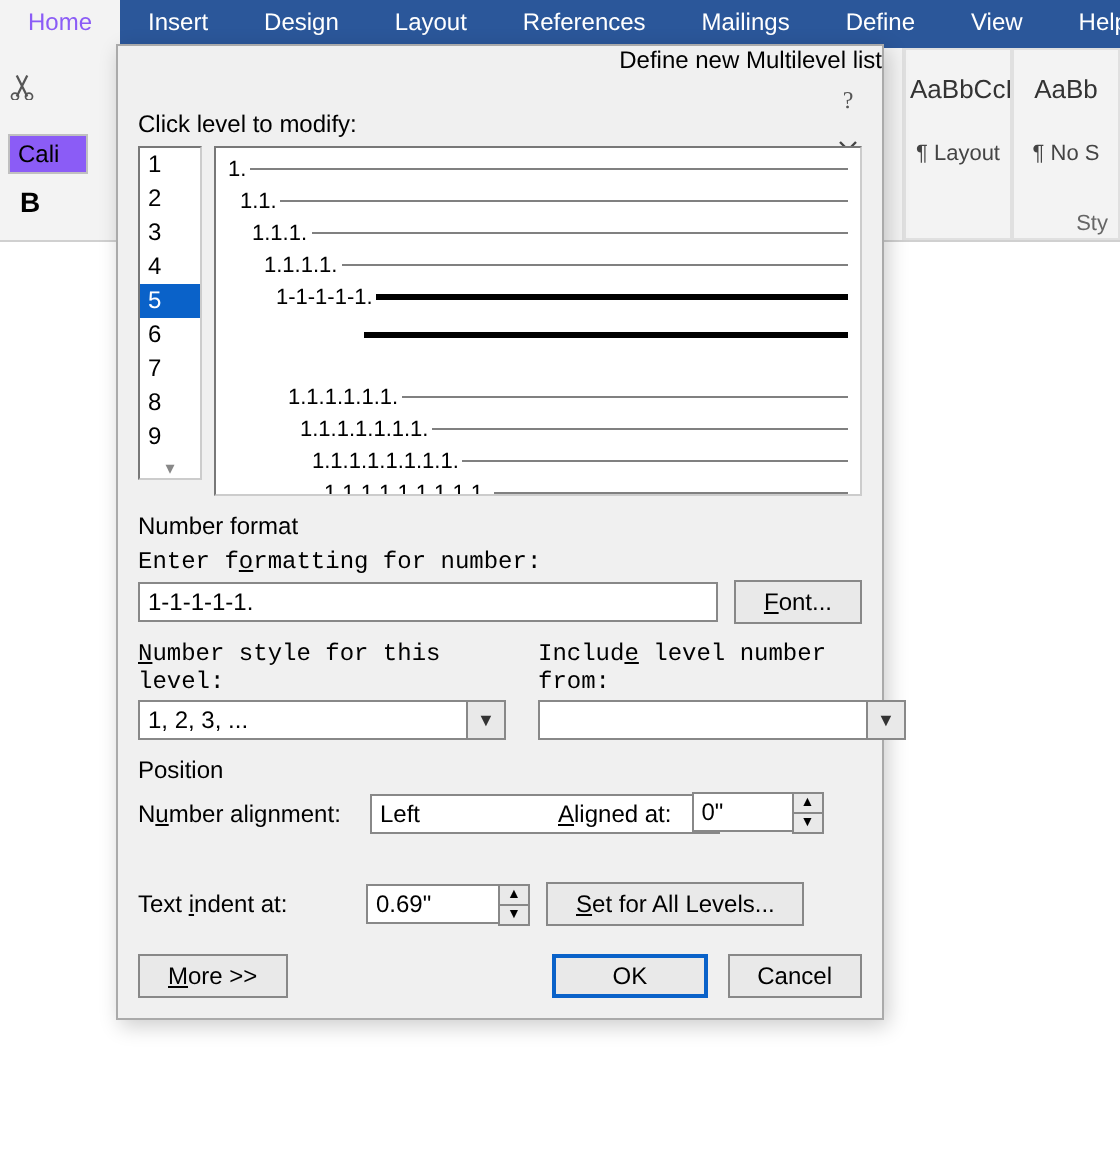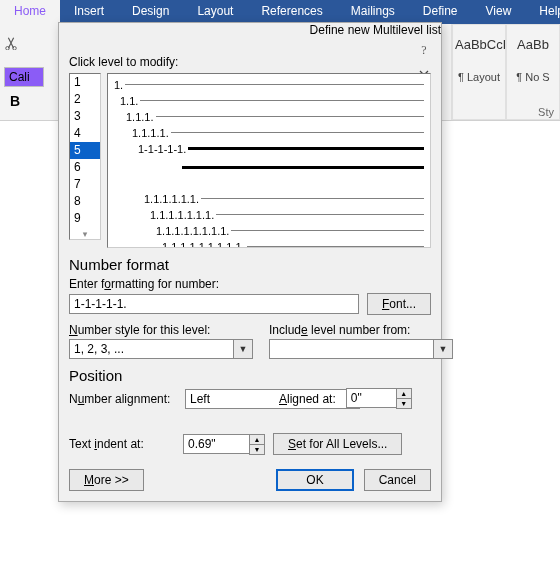--- a/index.html
+++ b/index.html
@@ -186,28 +186,29 @@
     margin-left: 2px;
   }
   .pv-line-thick {
     flex: 1;
     height: 3px;
     background: #000;
     margin-left: 2px;
   }
 
   .group-label {
-    font-size: 15px;
+    font-size: 12px;
     color: #000;
     margin-top: 8px;
     margin-bottom: 4px;
   }
   .field-label {
     font-size: 12px;
     margin-bottom: 2px;
+    font-family: Liberation Mono, monospace;
   }
   .u { text-decoration: underline; }
   .hbox { display: flex; align-items: center; gap: 8px; }
   .input-flat {
     border: 1px solid #888;
     background: #fff;
     height: 20px;
     padding: 0 4px;
     font-size: 12px;
     box-sizing: border-box;

